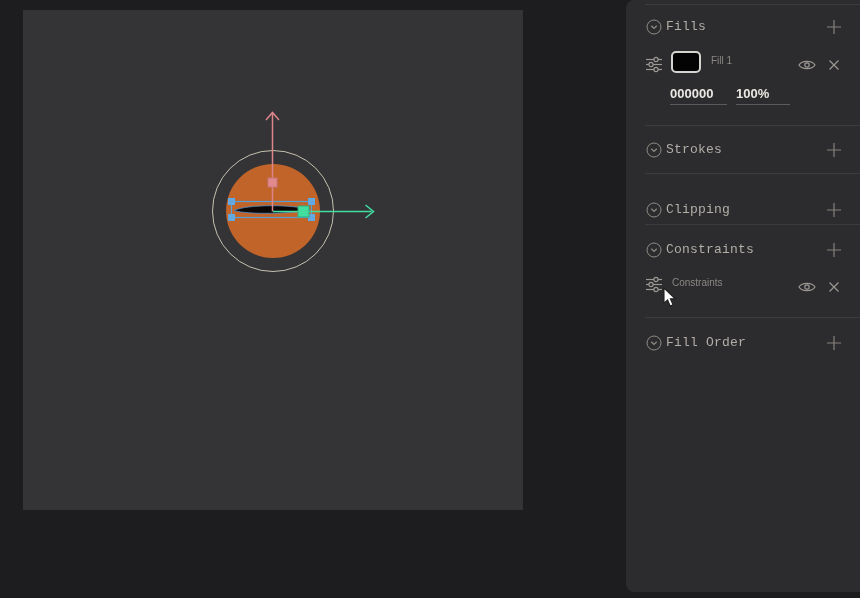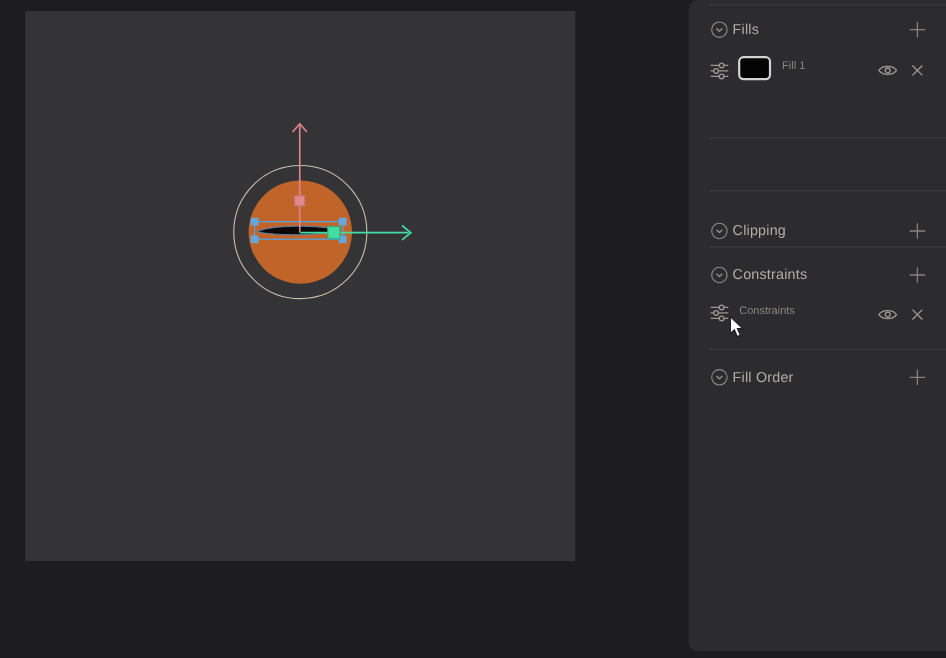--- a/index.html
+++ b/index.html
@@ -19,21 +19,21 @@
   
   .panel{
     position:absolute;left:626px;top:0;width:234px;height:592px;
     background:#2c2b2d;border-radius:8px 0 0 8px;
   }
   .divider{
     position:absolute;left:19px;right:0;height:1px;
     background:rgba(255,255,255,0.08);
   }
   .section-header{
-    position:absolute;left:0;right:0;height:22px;
+    position:absolute;left:0;right:0;height:22px;font-family:Liberation Mono, monospace;
   }
   .section-header .chev{
     position:absolute;left:20px;top:3px;width:16px;height:16px;color:#8f8c87;cursor:pointer;
   }
   .section-header .sec-label{
     position:absolute;left:40px;top:3px;
     font-size:13px;color:#b2aea8;letter-spacing:.2px;
   }
   .icon-btn{display:inline-block;cursor:pointer;}
   .plus-btn{
@@ -132,23 +132,41 @@
           <circle cx="9" cy="6" r="2.2" fill="none" stroke="currentColor" stroke-width="1.2"></circle>
         </svg>
     </span>
     <span class="x-btn icon-btn">
       <svg width="12" height="12" viewBox="0 0 12 12">
           <path d="M1.5 1.5 L10.5 10.5 M10.5 1.5 L1.5 10.5" stroke="currentColor" stroke-width="1.2"></path>
         </svg>
     </span>
   </div>
 
+  <div class="values-row" style="top:84px">
+    <input class="val-input hex-input" type="text" value="000000" style="">
+    <input class="val-input opacity-input" type="text" value="100%" style="">
+  </div>
 
   <div class="divider" style="top:125px"></div>
 
+  <div class="section-header" style="top:139px">
+    <span class="chev icon-btn">
+      <svg width="16" height="16" viewBox="0 0 16 16">
+          <circle cx="8" cy="8" r="7" fill="none" stroke="currentColor" stroke-width="1"></circle>
+          <path d="M5.3 6.8 L8 9.4 L10.7 6.8" fill="none" stroke="currentColor" stroke-width="1.3"></path>
+        </svg>
+    </span>
+    <span class="sec-label">Strokes</span>
+    <span class="plus-btn icon-btn">
+      <svg width="16" height="16" viewBox="0 0 16 16">
+          <path d="M8 1 V15 M1 8 H15" stroke="currentColor" stroke-width="1.2"></path>
+        </svg>
+    </span>
+  </div>
 
   <div class="divider" style="top:173px"></div>
 
   <div class="section-header" style="top:199px">
     <span class="chev icon-btn">
       <svg width="16" height="16" viewBox="0 0 16 16">
           <circle cx="8" cy="8" r="7" fill="none" stroke="currentColor" stroke-width="1"></circle>
           <path d="M5.3 6.8 L8 9.4 L10.7 6.8" fill="none" stroke="currentColor" stroke-width="1.3"></path>
         </svg>
     </span>

